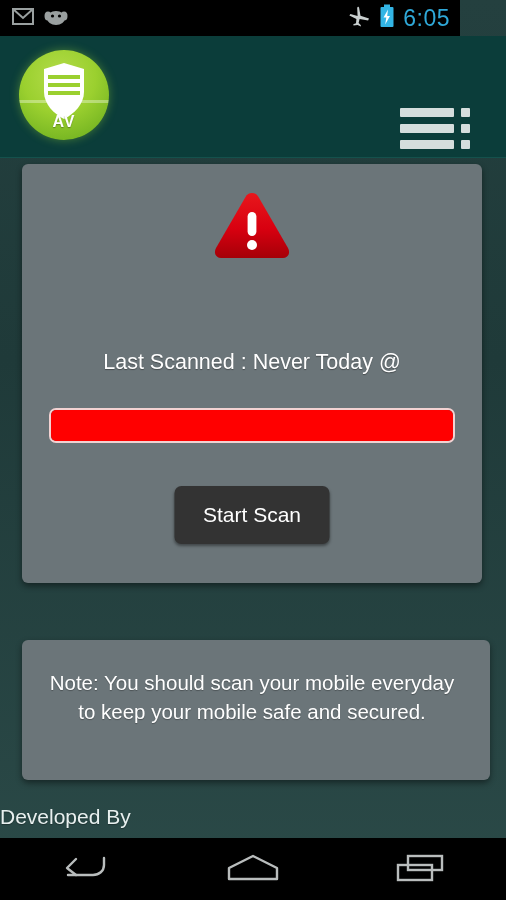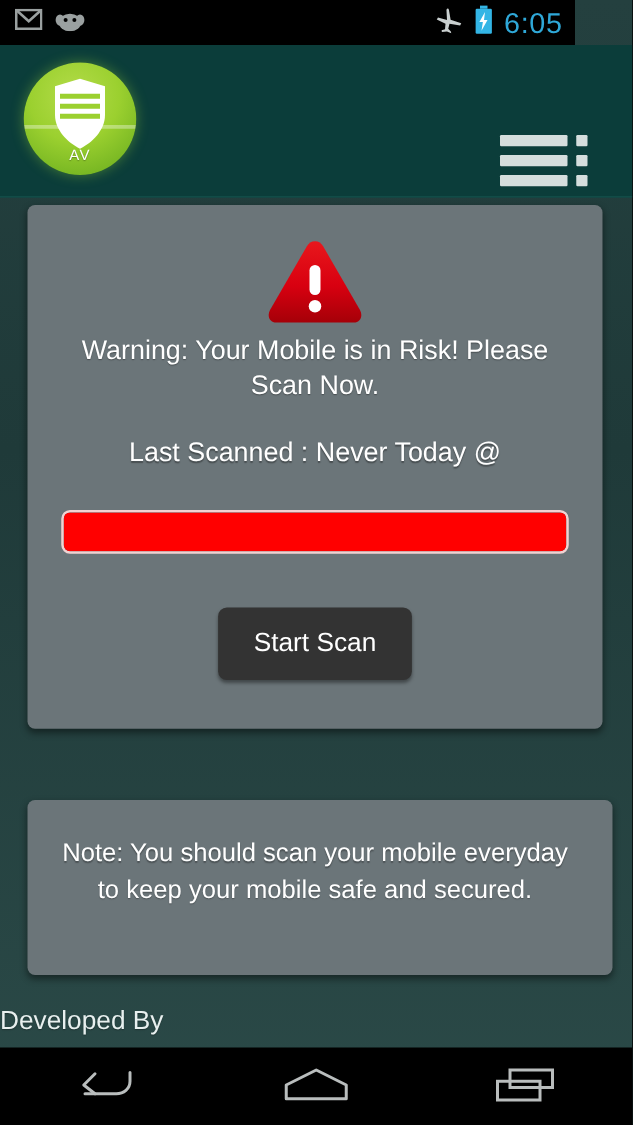--- a/index.html
+++ b/index.html
@@ -45,21 +45,21 @@
     box-shadow: 0 0 10px rgba(140,200,50,0.45);
     overflow: hidden;
   }
   #logo .band {
     position: absolute; left: 0; top: 56%;
     width: 100%; height: 3px; background: rgba(255,255,255,0.35);
   }
   #logo .shield { position: absolute; left: 50%; top: 12px; transform: translateX(-50%); }
   #logo .av {
     position: absolute; left: 0; bottom: 9px; width: 100%;
-    text-align: center; color: #fff; font-size: 12px; font-weight: normal;
+    text-align: center; color: #fff; font-size: 16px; font-weight: bold;
     letter-spacing: 1px; text-shadow: 0 1px 1px rgba(0,0,0,0.3);
   }
   #menu-icon {
     position: absolute; right: 36px; top: 72px;
     width: 70px; height: 50px;
   }
   #menu-icon .row { display: flex; align-items: center; margin-bottom: 7px; }
   #menu-icon .bar { width: 54px; height: 9px; background: #d5dedd; border-radius: 1px; }
   #menu-icon .dot { width: 9px; height: 9px; background: #d5dedd; margin-left: 7px; border-radius: 1px; }
 
@@ -205,21 +205,20 @@
             <stop offset="55%" stop-color="#d80010"></stop>
             <stop offset="100%" stop-color="#a50008"></stop>
           </linearGradient>
         </defs>
         <path d="M40 3 C43 3 45 4.5 46.5 7 L76 58 C78.5 62.5 76.5 68 71 68 L9 68 C3.5 68 1.5 62.5 4 58 L33.5 7 C35 4.5 37 3 40 3 Z" fill="url(#warnGrad)"></path>
         <rect x="35.6" y="22" width="8.8" height="24" rx="4.4" fill="#ffffff"></rect>
         <circle cx="40" cy="55" r="5" fill="#ffffff"></circle>
       </svg>
     </span>
 
-    <div id="warn-text">Warning: Your Mobile is in Risk! Please Scan Now.</div>
     <div id="last-scanned">Last Scanned : Never Today @</div>
 
     <div id="progress">
       <div class="fill" style="width: 100%; background: rgb(255, 0, 0);"></div>
     </div>
 
     <button id="start-scan">Start Scan</button>
   </div>
 
   <div class="card" id="note-card">

